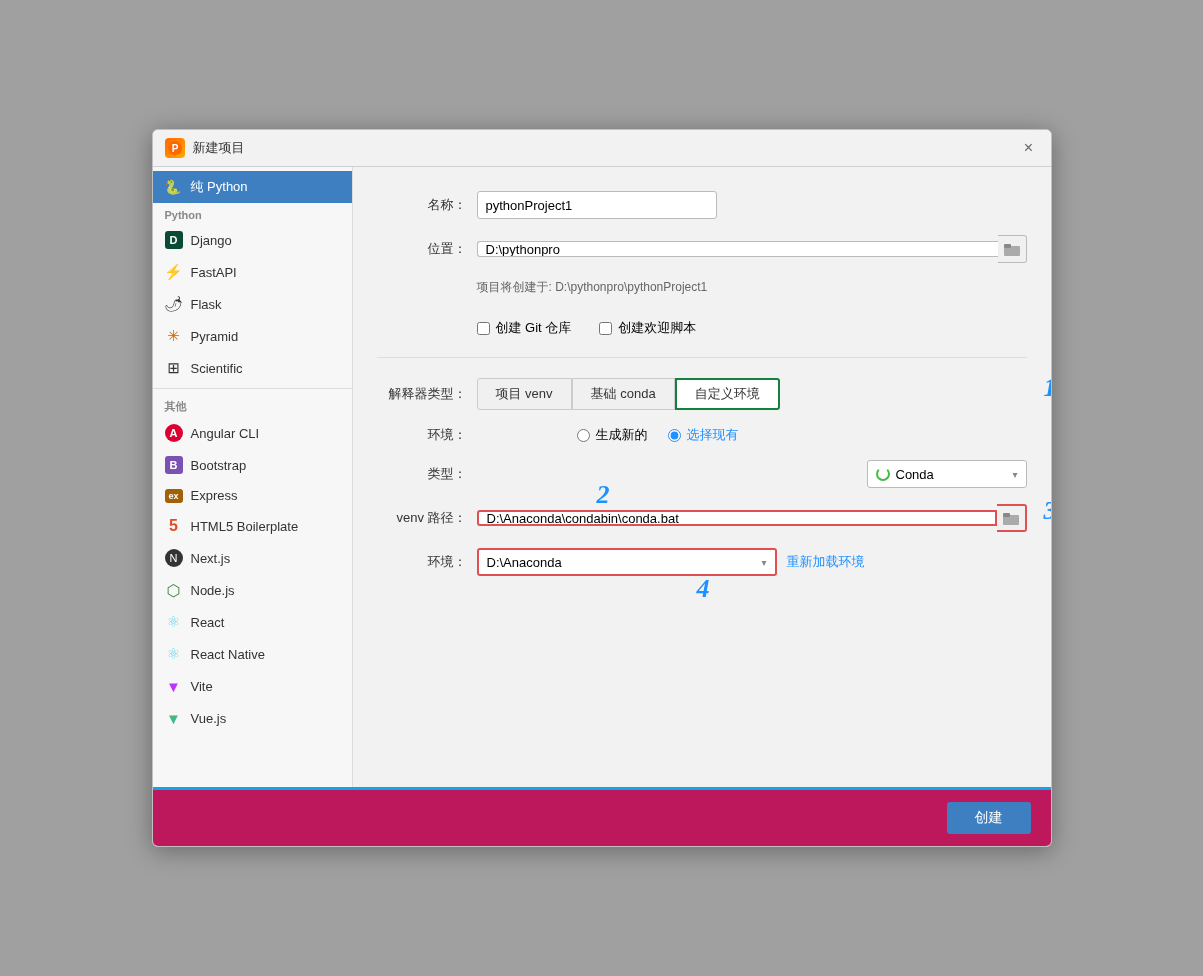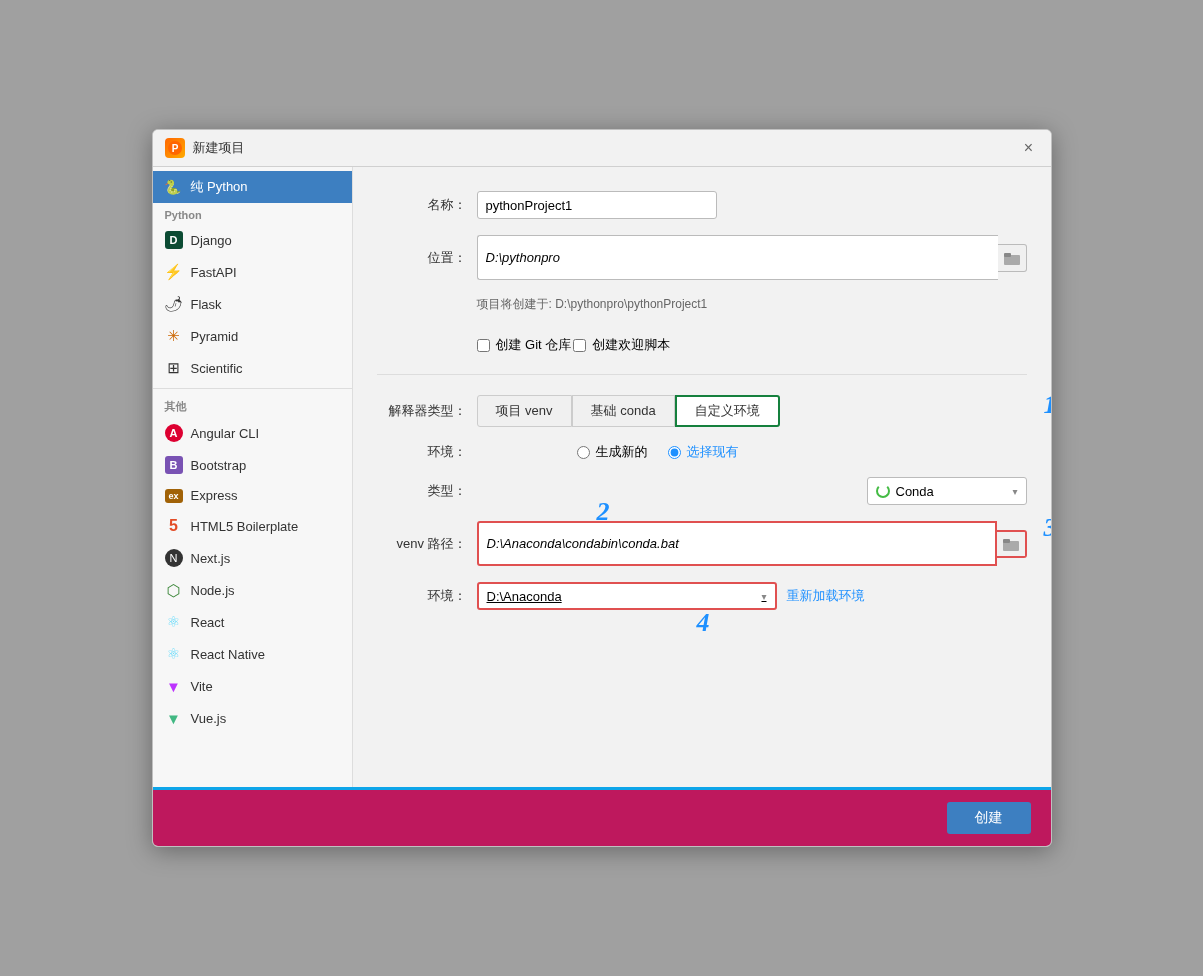--- a/index.html
+++ b/index.html
@@ -123,44 +123,43 @@
       flex: 1;
       gap: 0;
     }
     .path-input {
       flex: 1;
       border: 1px solid #bbb;
       border-right: none;
       border-radius: 3px 0 0 3px;
       padding: 4px 8px;
       font-size: 13px;
-      height: 45px;
+      height: 16px;
       background: #fff;
-      font-style: italic;
     }
     .browse-btn {
       border: 1px solid #bbb;
       border-left: none;
       border-radius: 0 3px 3px 0;
       background: #f0f0f0;
       padding: 4px 6px;
       height: 28px;
       cursor: pointer;
       display: flex; align-items: center; justify-content: center;
     }
     .project-path-hint {
       margin-left: 100px;
       color: #666;
       font-size: 12px;
       margin-bottom: 14px;
     }
     .checkbox-row {
       display: flex;
       align-items: flex-end;
-      gap: 2px;
+      gap: 28px;
       margin-left: 100px;
       margin-bottom: 20px;
       margin-top: 23px;
     }
     .checkbox-item {
       display: flex; align-items: center; gap: 6px;
     }
     .section-divider {
       border: none;
       border-top: 1px solid #ddd;
@@ -484,21 +483,21 @@
                 <rect x="0" y="2" width="7" height="4" rx="1" fill="#888"></rect>
               </svg>
             </button>
           </div>
 
           <span class="annotation" style="position:absolute;right:-30px;top:-8px;font-size:26px;">3</span>
         </div>
 
         <div class="form-row env-select-row" style="position:relative;">
           <span class="form-label">环境：</span>
-          <div class="env-dropdown" style="border:2px solid #e05050;text-decoration:underline;">
+          <div class="env-dropdown" style="border:2px solid #e05050;">
             <span>D:\Anaconda</span>
             <span class="arrow">▾</span>
           </div>
           <a class="reload-link">重新加载环境</a>
 
           <span class="annotation" style="position:absolute;left:320px;top:26px;font-size:26px;">4</span>
         </div>
 
       </div>
     </div>

